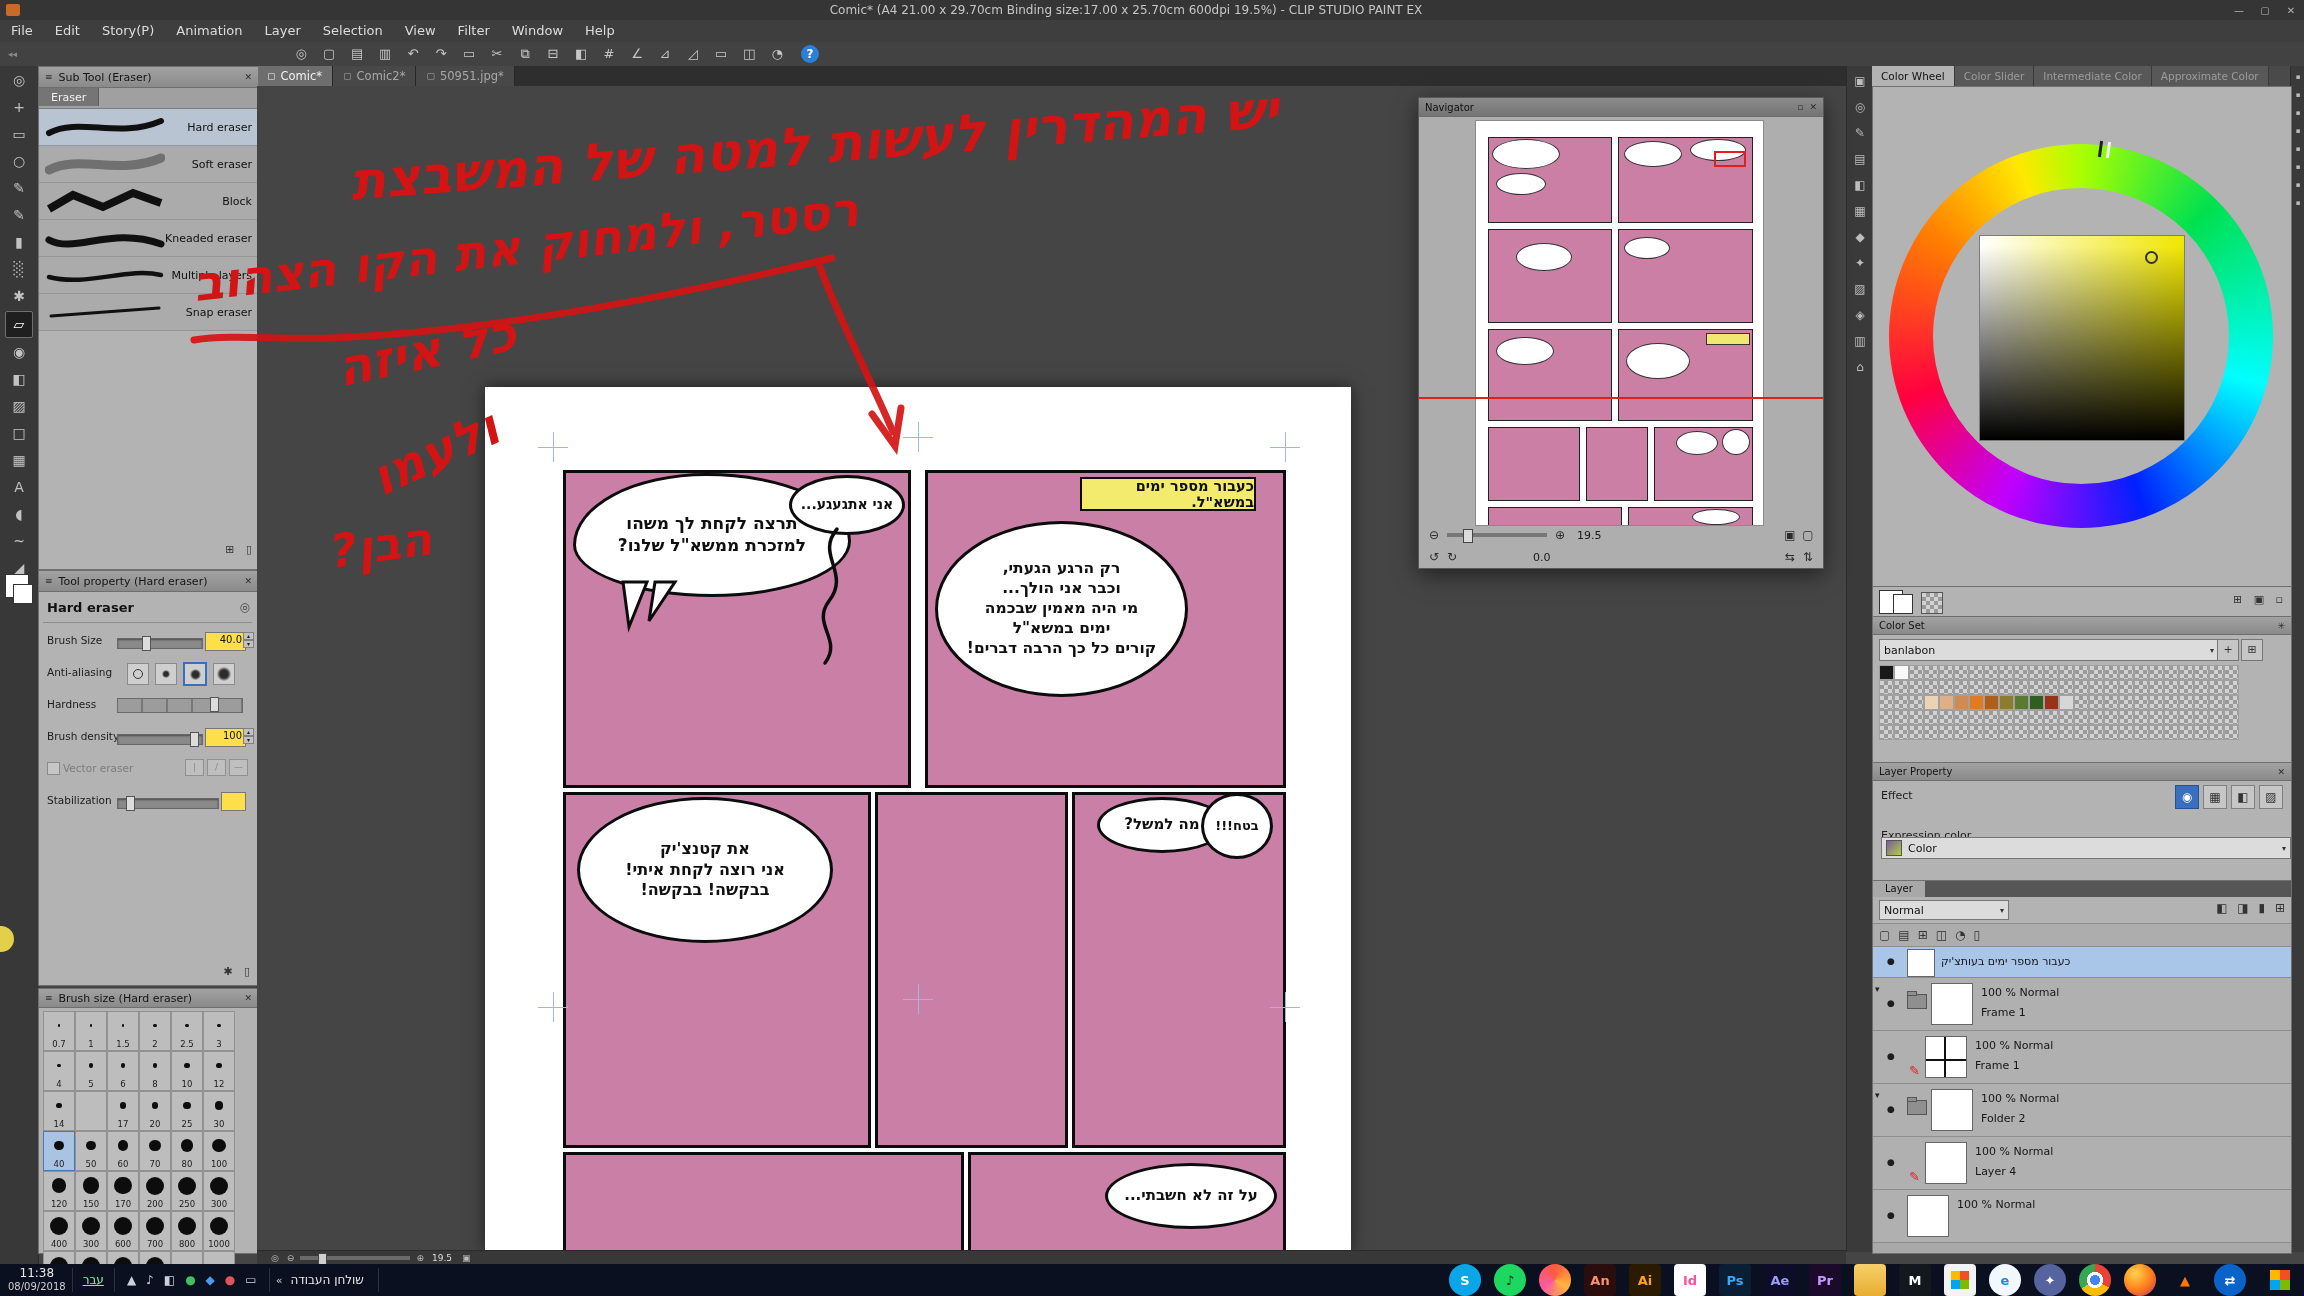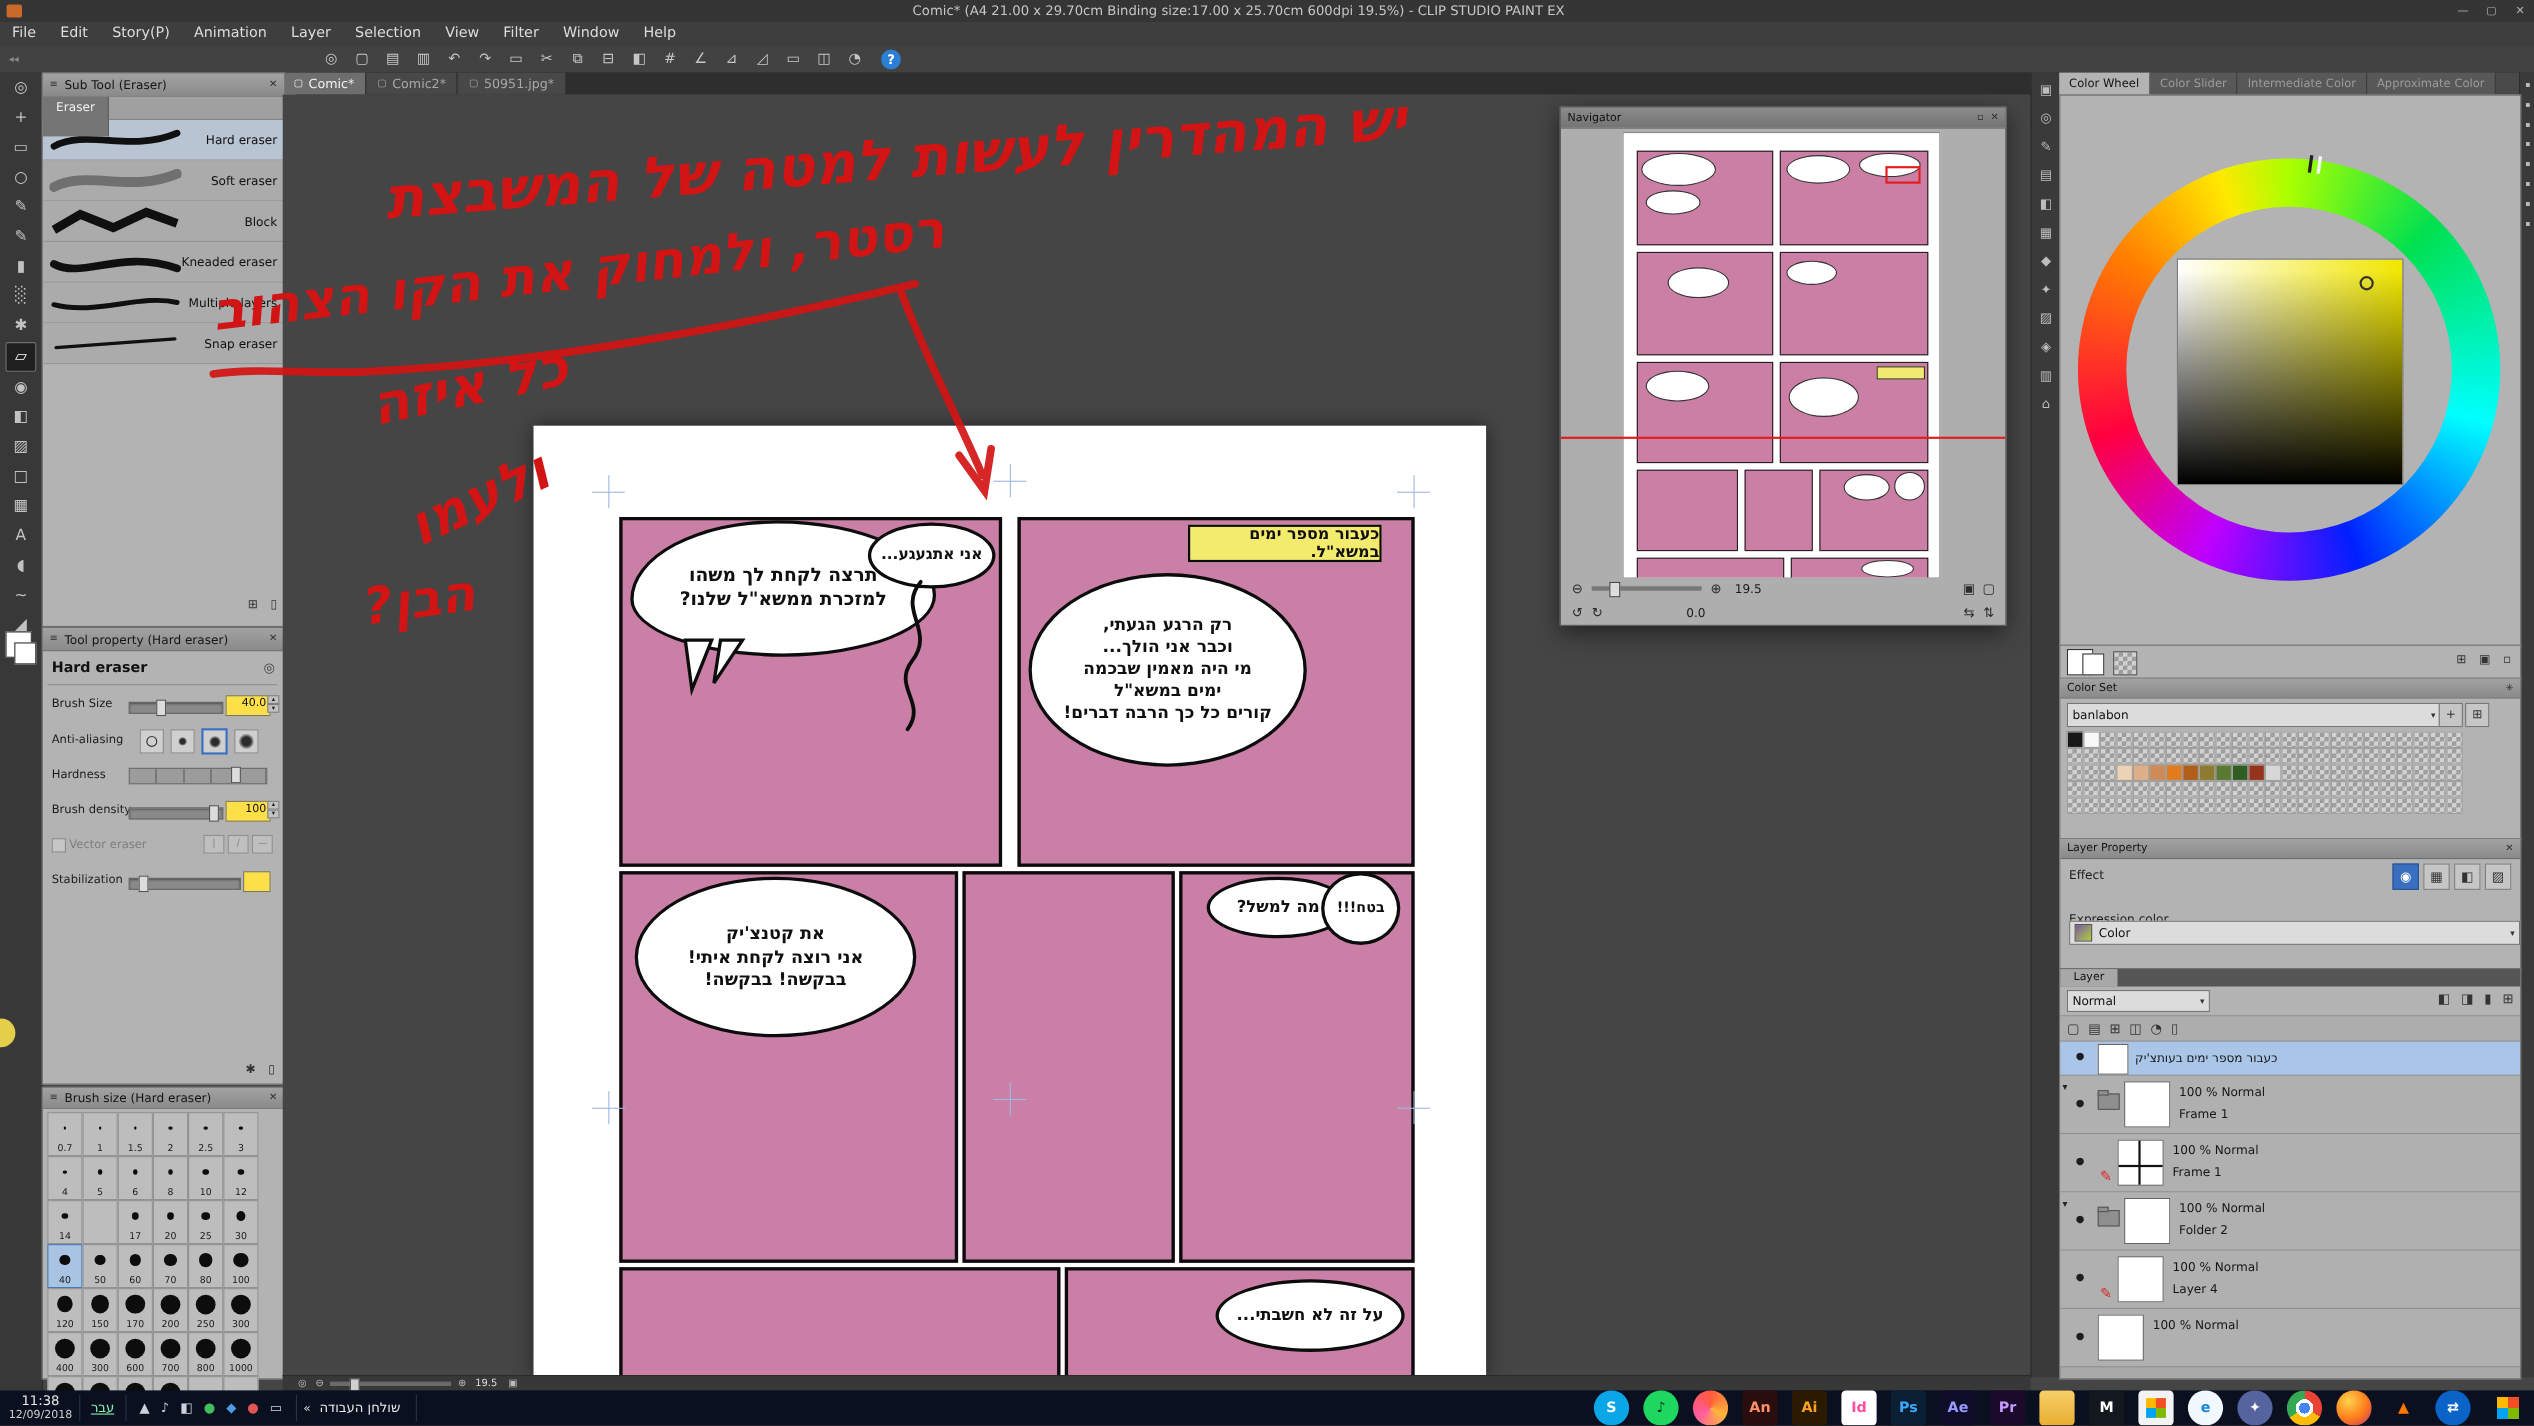--- a/index.html
+++ b/index.html
@@ -33,21 +33,21 @@
   
   .cpanel{position:absolute;background:#b3b3b3;border:1px solid #6f6f6f;}
   .ptitle{height:20px;background:linear-gradient(#a2a2a2,#8a8a8a);border-bottom:1px solid #6e6e6e;
           display:flex;align-items:center;gap:6px;padding:0 6px;font-size:11px;color:#141414;}
   .ptitle .sp{flex:1;}
   .pticon{font-size:9px;color:#2e2e2e;}
   .strow{height:36px;border-bottom:1px solid #969696;display:flex;align-items:center;padding:0 6px;background:#ababab;}
   .strow.sel{background:#b9c4d2;}
   .strow .lbl{margin-left:auto;font-size:11px;color:#101010;}
   .ptab{height:20px;background:#a0a0a0;border-bottom:1px solid #7d7d7d;display:flex;}
-  .ptab .t{height:36px;line-height:20px;padding:0 12px;background:#757575;color:#f0f0f0;font-size:11px;border-right:1px solid #5e5e5e;}
+  .ptab .t{height:18px;line-height:20px;padding:0 12px;background:#757575;color:#f0f0f0;font-size:11px;border-right:1px solid #5e5e5e;}
   .prow{position:absolute;left:8px;font-size:10.5px;color:#1c1c1c;}
   .prow.dim{color:#7d7d7d;}
   .trk{position:absolute;height:9px;background:#8a8a8a;border:1px solid #686868;box-shadow:inset 0 1px 2px rgba(0,0,0,.45);}
   .hdl{position:absolute;width:7px;height:13px;top:-3px;background:#dcdcdc;border:1px solid #555;}
   .vbox{position:absolute;height:16px;background:#fde047;border:1px solid #777;font-size:10px;color:#111;text-align:right;padding:1px 3px 0 0;}
   .stp{position:absolute;width:11px;height:16px;display:flex;flex-direction:column;}
   .stp span{flex:1;background:#c2c2c2;border:1px solid #808080;font-size:6px;line-height:6px;text-align:center;color:#222;}
   .aab{width:20px;height:20px;background:#cfcfcf;border:1px solid #8a8a8a;margin-right:6px;display:flex;align-items:center;justify-content:center;}
   .aab.on{border:2px solid #3a6fc0;}
   .aad{border-radius:50%;background:radial-gradient(circle,#2c2c2c 40%,rgba(44,44,44,0) 75%);}
@@ -978,21 +978,21 @@
     <g stroke="#d31414" stroke-width="7" fill="none" stroke-linecap="round" opacity="0.92">
       <path d="M 832,258 C 660,300 480,332 330,338 C 280,340 232,334 194,340"></path>
       <path d="M 818,262 C 838,318 872,382 893,432"></path>
       <path d="M 872,414 L 895,446 L 901,408"></path>
     </g>
   </svg>
 
   <div id="taskbar" class="abs">
     <div style="margin-left:8px;text-align:center;line-height:1.15;">
       <div style="font-size:12px;color:#e8e8e8;">11:38</div>
-      <div style="font-size:10px;color:#cfcfcf;">12/09/2018</div>
+      <div style="font-size:10px;color:#cfcfcf;">08/09/2018</div>
     </div>
     <div class="sepv"></div>
     <div style="font-size:12px;color:#86efac;padding:0 4px;text-decoration:underline;">עבר</div>
     <div class="sepv"></div>
     <div id="tray" style="display:flex;align-items:center;gap:10px;padding:0 6px;">
         <div class="trayi" style="color: rgb(205, 210, 218);">▲</div>
         <div class="trayi" style="color: rgb(205, 210, 218);">♪</div>
         <div class="trayi" style="color: rgb(205, 210, 218);">◧</div>
         <div class="trayi" style="color: rgb(67, 189, 94);">●</div>
         <div class="trayi" style="color: rgb(77, 155, 232);">◆</div>

